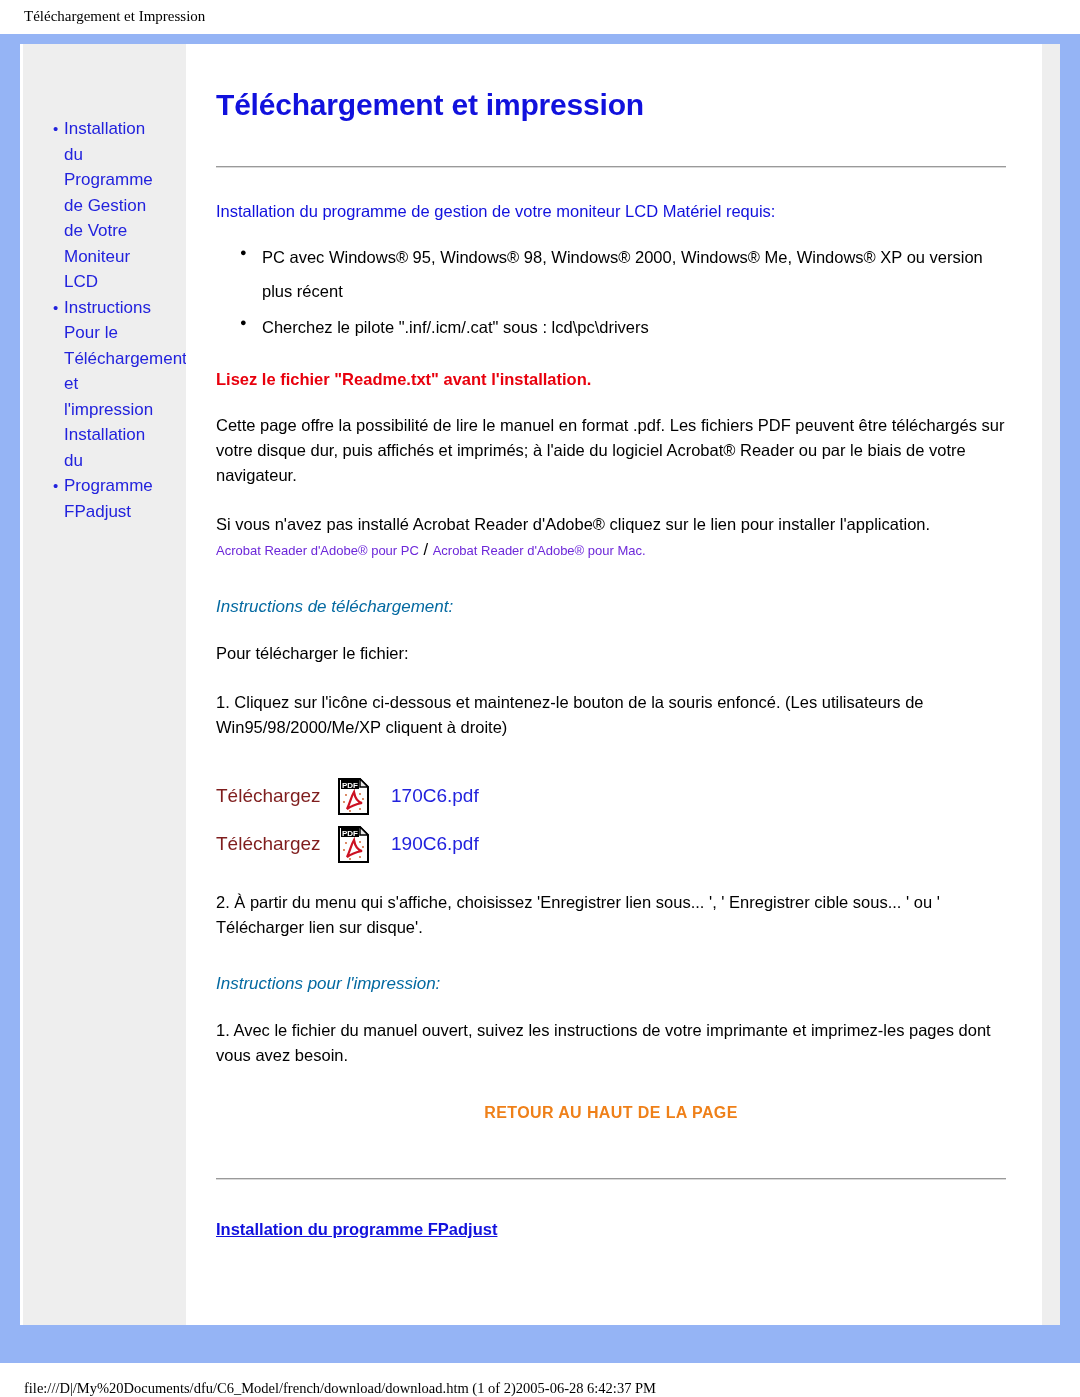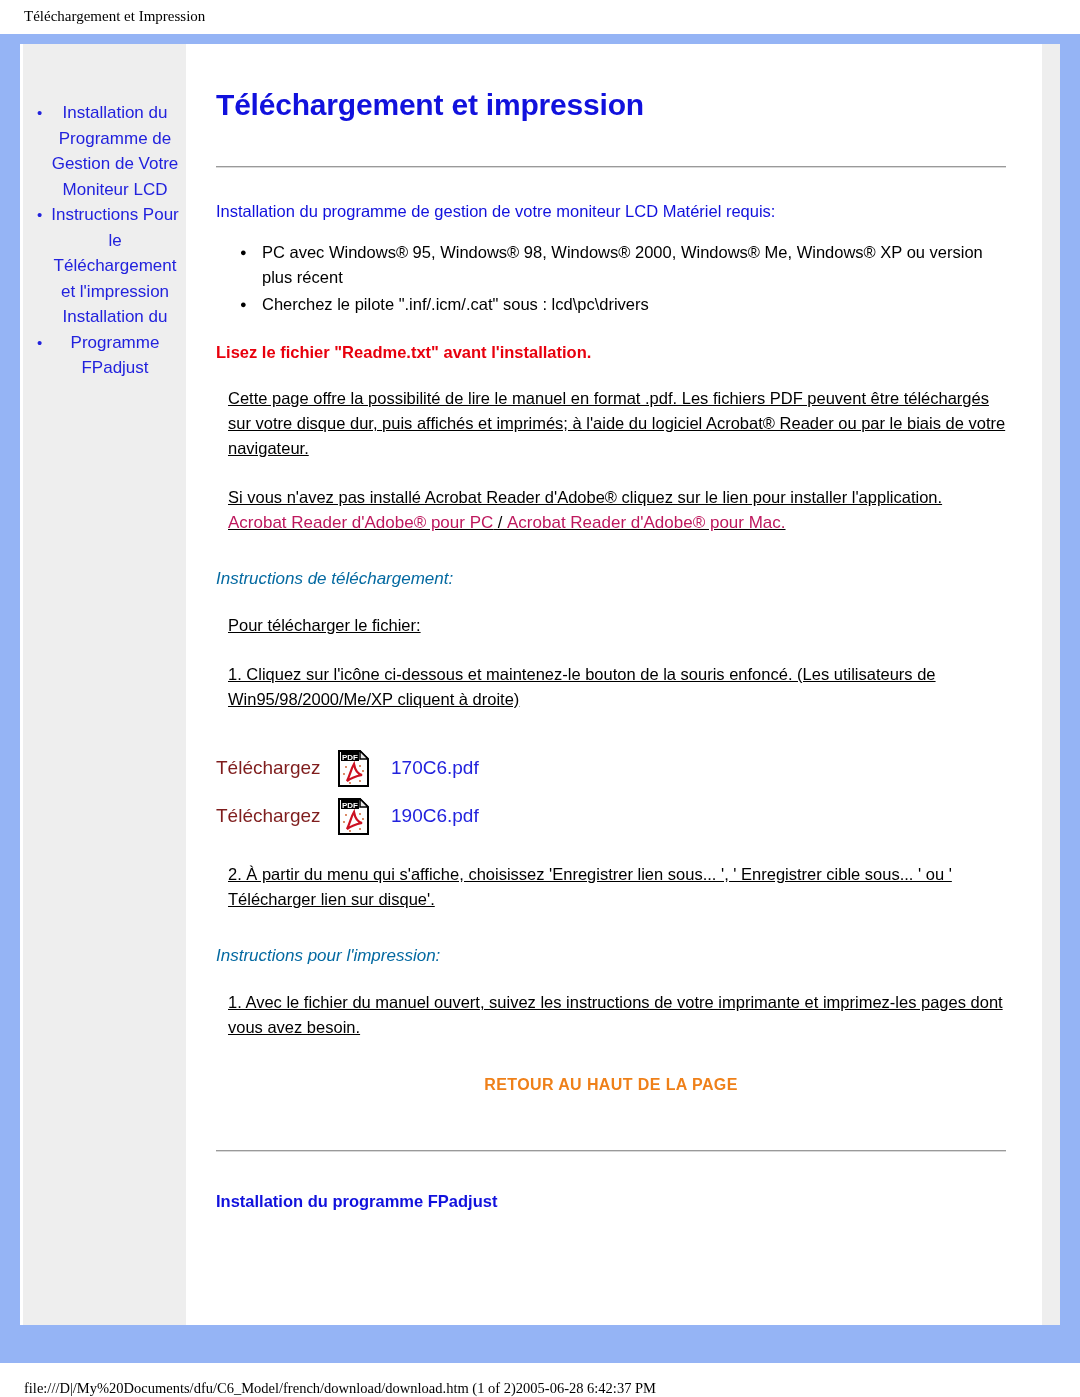--- a/index.html
+++ b/index.html
@@ -77,23 +77,22 @@
   .sidebar {
     width: 166px;
     flex: 0 0 166px;
     background: #eeeeee;
     border-left: 3px solid #ffffff;
     box-sizing: border-box;
     padding: 56px 0 0 0;
   }
   .side-list {
     list-style: none;
-    margin: 0;
+    margin: 16px;
     padding: 0 4px 0 14px;
-    text-align: center;
   }
   .side-item {
     position: relative;
     color: #2222dd;
     font-size: 17px;
     line-height: 25.5px;
     margin-bottom: 0px;
     padding-left: 11px;
     cursor: pointer;
   }
@@ -143,21 +142,21 @@
   }
 
   ul.req-list {
     margin: 18px 0 0 0;
     padding: 0 0 0 46px;
     list-style: none;
   }
   ul.req-list li {
     position: relative;
     font-size: 16.5px;
-    line-height: 25px;
+    line-height: 34px;
     color: #000000;
     margin-bottom: 2px;
   }
   ul.req-list li::before {
     content: "\25CF";
     position: absolute;
     left: -22px;
     top: -1px;
     font-size: 11px;
     line-height: 26px;
@@ -168,27 +167,26 @@
     color: #e8000d;
     font-size: 16.5px;
     font-weight: bold;
     margin: 26px 0 0 0;
   }
 
   p.body-text {
     font-size: 16.5px;
     line-height: 25px;
     color: #000000;
-    margin: 24px 0 0 12px;
-    text-decoration: underline;
+    margin: 24px 0 0 0;
   }
 
   .link-red {
-    color: #be185d;
-    font-size: 17px;
+    color: #6d28d9;
+    font-size: 13px;
     line-height: 25px;
     cursor: pointer;
   }
   .link-sep {
     color: #000000;
     font-size: 16.5px;
   }
 
   h3.italic-head {
     font-size: 17px;
@@ -241,20 +239,21 @@
     font-weight: bold;
     letter-spacing: 0.4px;
     cursor: pointer;
   }
 
   h2.footer-head {
     color: #1111dd;
     font-size: 16.5px;
     font-weight: bold;
     margin: 40px 0 0 0;
+    text-decoration: underline;
   }
 </style>
 </head>
 <body>
 
 <div class="print-header">
   <div class="print-header-text">Téléchargement et Impression</div>
 </div>
 
 <div class="page-frame">

